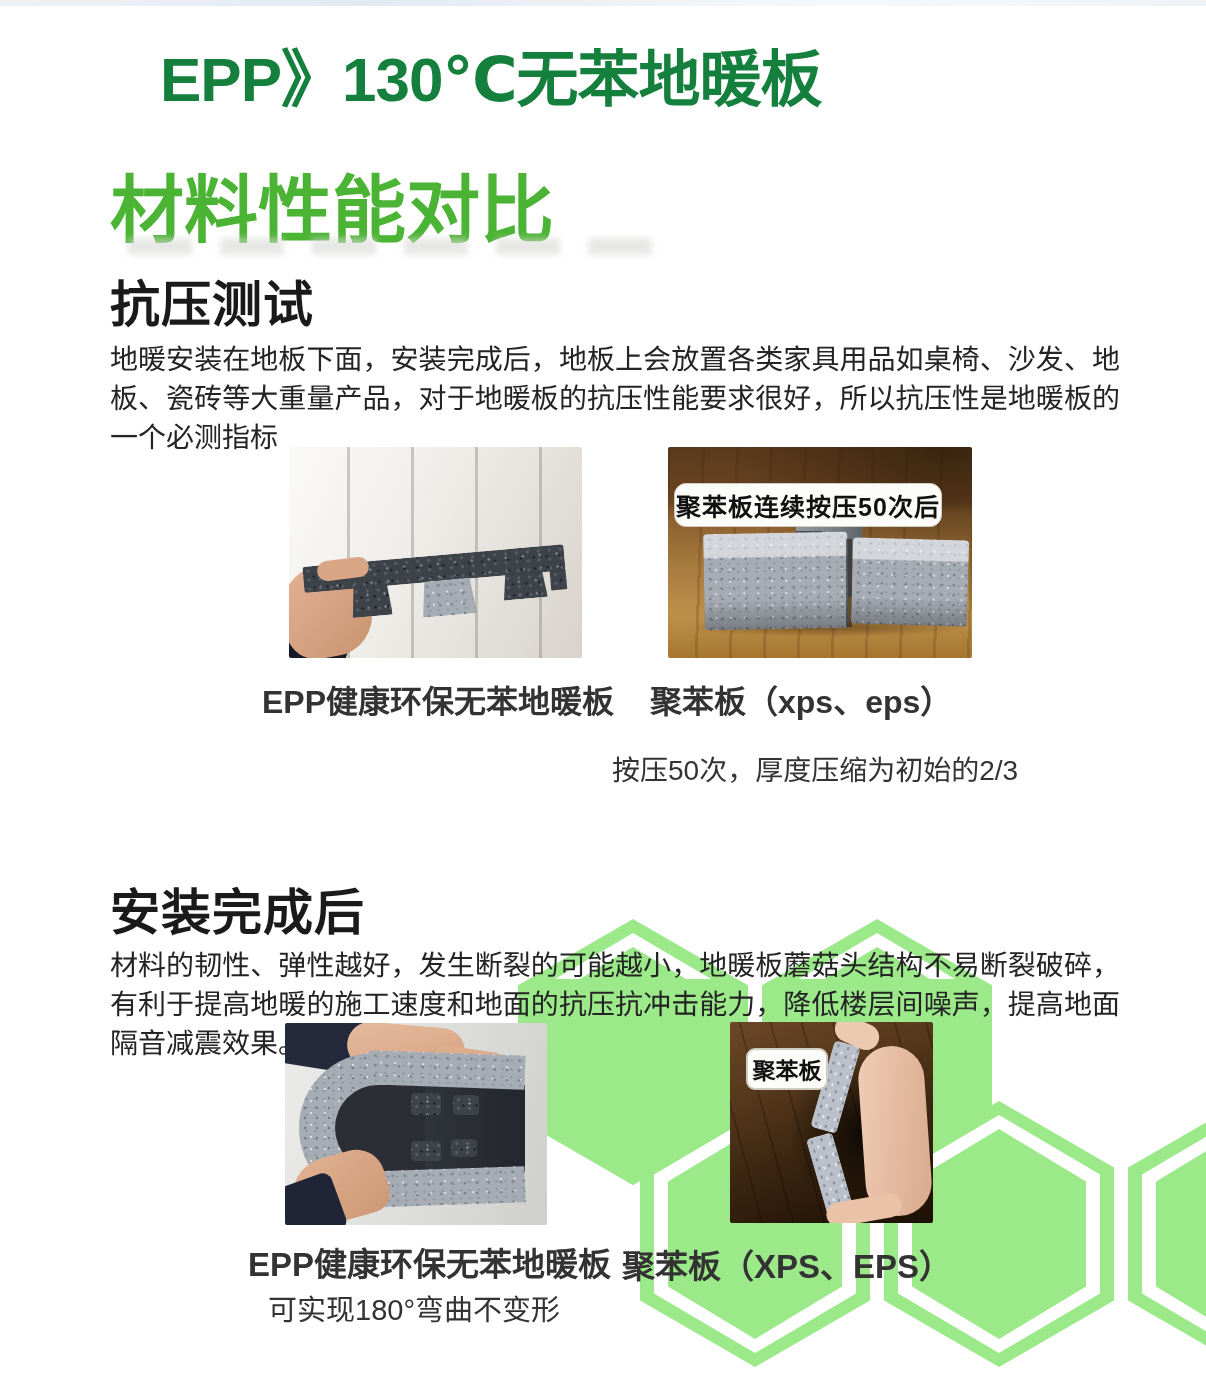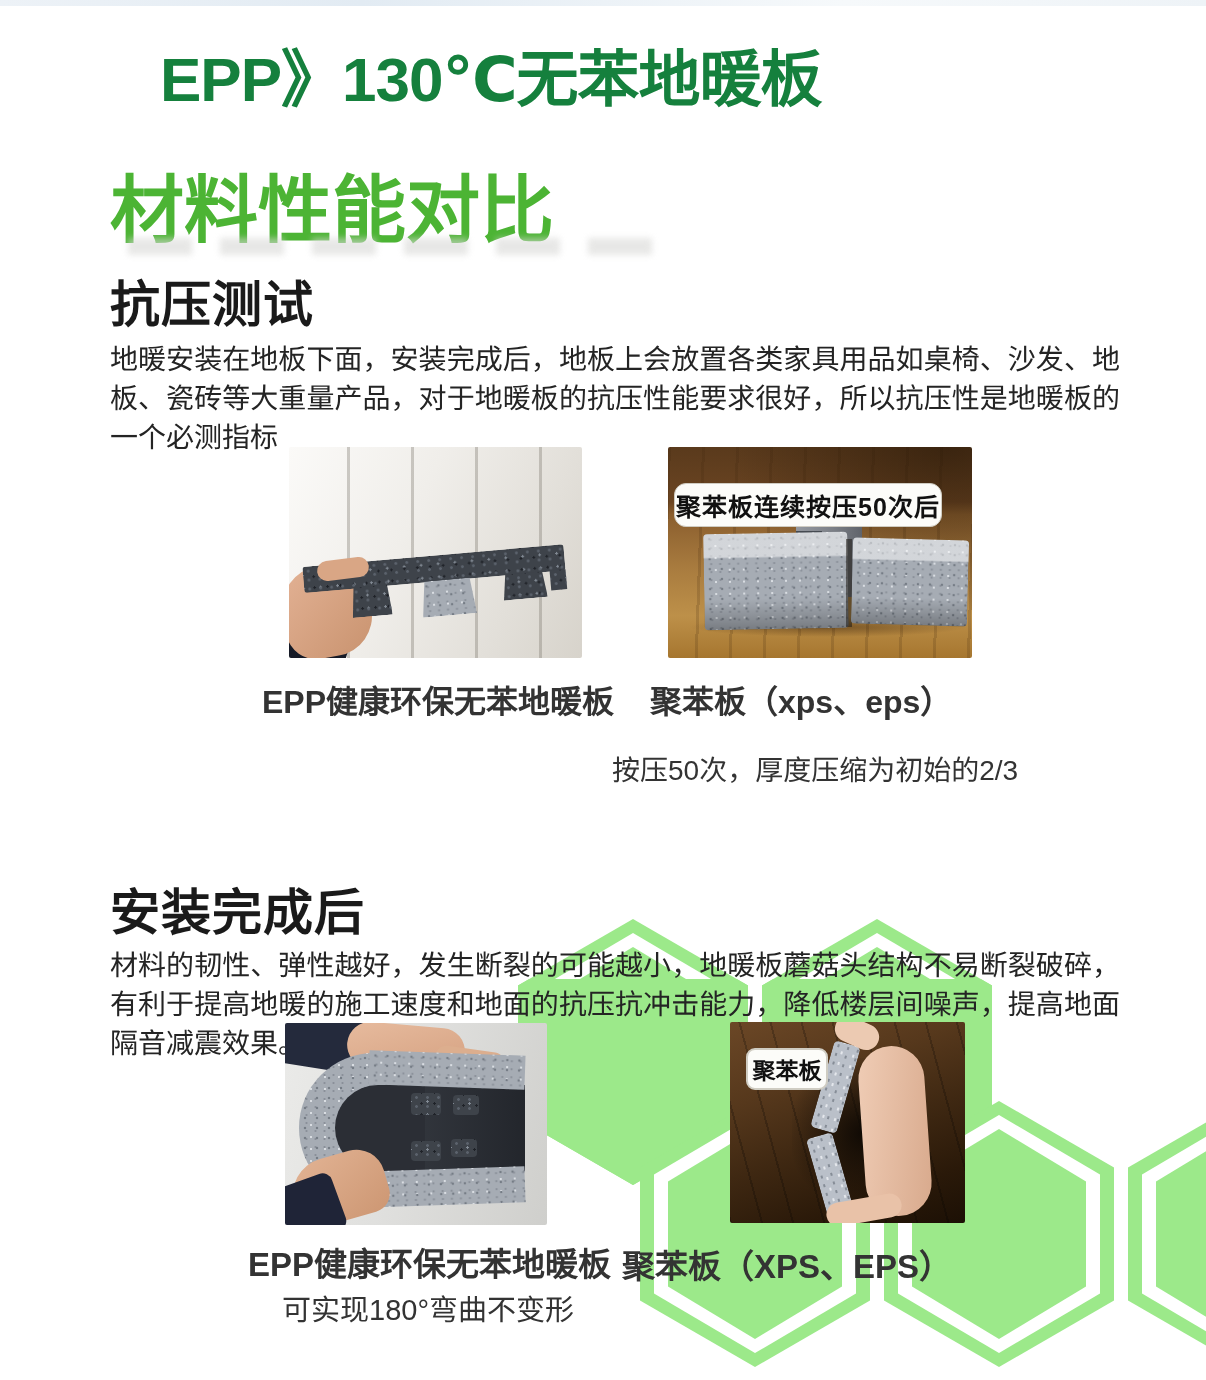--- a/index.html
+++ b/index.html
@@ -39,21 +39,21 @@
       linear-gradient(115deg,#fbfaf8 0%,#f0eeea 40%,#e2dfd9 75%,#d7d3cb 100%);}
   .wood-floor{
     background:
       radial-gradient(ellipse at 92% 0,rgba(20,10,0,.45),transparent 55%),
       repeating-linear-gradient(92deg,rgba(60,35,10,.18) 0 3px,transparent 3px 34px),
       linear-gradient(180deg,#5a3a1c 0%,#6b4522 26%,#8a5e2e 32%,#a97c3f 58%,#bd9049 80%,#a6762f 100%);}
   .wall-plain{background:linear-gradient(105deg,#ebebe9 0%,#e0e0de 45%,#cfcfcc 100%);}
   .wood-dark{
     background:
       repeating-linear-gradient(75deg,rgba(0,0,0,.22) 0 2px,transparent 2px 30px),
-      linear-gradient(160deg,#6b4726 0%,#56381c 30%,#3f2812 55%,#2a1909 80%,#1c1005 100%); padding-left: 32px;}
+      linear-gradient(160deg,#6b4726 0%,#56381c 30%,#3f2812 55%,#2a1909 80%,#1c1005 100%);}
   .tex-dark{background-color:#3e434a;
     background-image:
       radial-gradient(circle,#5b626c 1.3px,transparent 1.5px),
       radial-gradient(circle,#1f2228 1.2px,transparent 1.4px),
       radial-gradient(circle,#828a94 1px,transparent 1.2px);
     background-size:11px 9px,13px 11px,17px 13px;
     background-position:0 0,4px 5px,8px 2px;}
   .tex-foam{background-color:#a6acb4;
     background-image:
       radial-gradient(circle,#767d86 1.4px,transparent 1.6px),
@@ -175,16 +175,16 @@
     <div class="ph-child tex-foam2" style="left:88px;top:112px;width:27px;height:92px;border-radius:5px;transform:rotate(-16deg);"></div>
     <div class="ph-child" style="left:132px;top:24px;width:66px;height:170px;background:linear-gradient(100deg,#f0cdb6,#d8a98c);border-radius:34px;transform:rotate(-4deg);"></div>
     <div class="ph-child" style="left:104px;top:-2px;width:46px;height:26px;background:#eccab2;border-radius:13px;transform:rotate(24deg);"></div>
     <div class="ph-child" style="left:96px;top:176px;width:76px;height:24px;background:#e9c2a8;border-radius:12px;transform:rotate(-10deg);"></div>
     <div class="ph-child photo-label" style="left:16px;top:26px;width:78px;height:38px;font-size:23px;border-width:2px;border-radius:9px;">
       <span>聚苯板</span>
     </div>
   </div>
 
   <div class="abs c cap-t" style="left:248px;top:1238px;width:340px;font-size:33px;">EPP健康环保无苯地暖板</div>
-  <div class="abs c cap-s" style="left:268px;top:1286px;width:320px;font-size:29px;">可实现180°弯曲不变形</div>
+  <div class="abs c cap-s" style="left:254px;top:1286px;width:320px;font-size:29px;">可实现180°弯曲不变形</div>
   <div class="abs c cap-t" style="left:622px;top:1240px;width:310px;font-size:33px;">聚苯板（XPS、EPS）</div>
 
 </div>
 
 </body></html>

